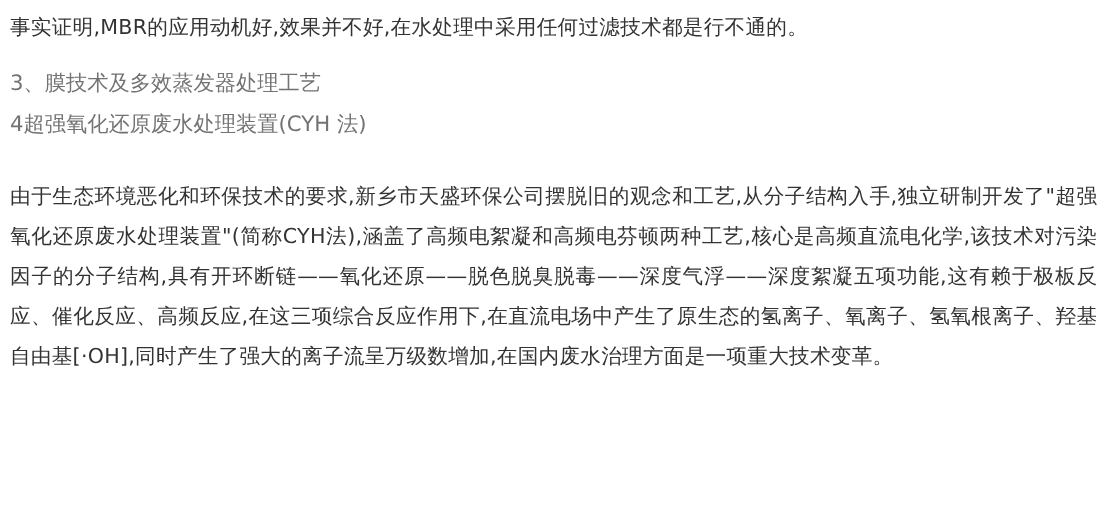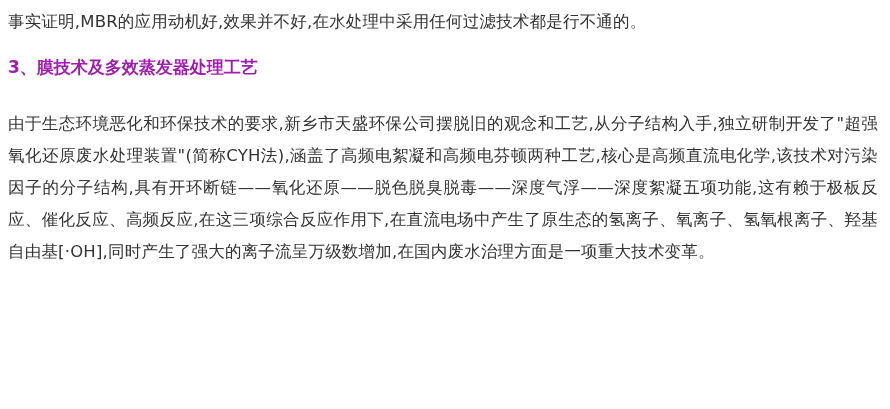--- a/index.html
+++ b/index.html
@@ -22,33 +22,34 @@
       margin: 0;
       font-size: 16.5px;
       line-height: 32px;
       text-align: justify;
       letter-spacing: 0.2px;
       color: #333333;
     }
     .heading {
       margin: 0;
       font-size: 17px;
-      font-weight: bold;
+      font-weight: normal;
       line-height: 24px;
-      color: #a21caf;
+      color: #737373;
     }
     .heading-1 { margin-top: 17px; }
     .para-2   { margin-top: 21px; }
     .heading-2 { margin-top: 9px; }
     .para-3   { margin-top: 29px; }
   </style>
 </head>
 <body>
 
 <div class="page">
   <p class="body-text para-1">事实证明,MBR的应用动机好,效果并不好,在水处理中采用任何过滤技术都是行不通的。</p>
 
   <h3 class="heading heading-1">3、膜技术及多效蒸发器处理工艺</h3>
 
 
+  <h3 class="heading heading-2">4超强氧化还原废水处理装置(CYH 法)</h3>
 
   <p class="body-text para-3">由于生态环境恶化和环保技术的要求,新乡市天盛环保公司摆脱旧的观念和工艺,从分子结构入手,独立研制开发了"超强氧化还原废水处理装置"(简称CYH法),涵盖了高频电絮凝和高频电芬顿两种工艺,核心是高频直流电化学,该技术对污染因子的分子结构,具有开环断链——氧化还原——脱色脱臭脱毒——深度气浮——深度絮凝五项功能,这有赖于极板反应、催化反应、高频反应,在这三项综合反应作用下,在直流电场中产生了原生态的氢离子、氧离子、氢氧根离子、羟基自由基[·OH],同时产生了强大的离子流呈万级数增加,在国内废水治理方面是一项重大技术变革。</p>
 </div>
 
 </body></html>

